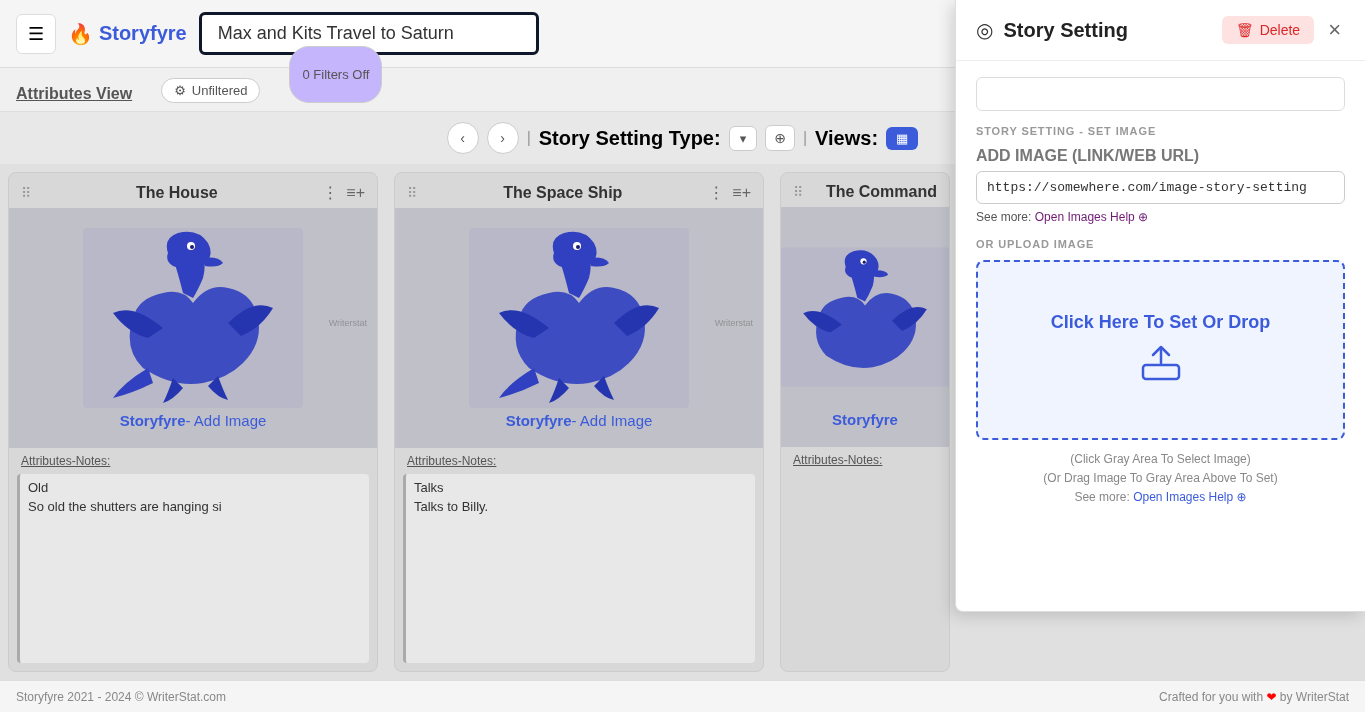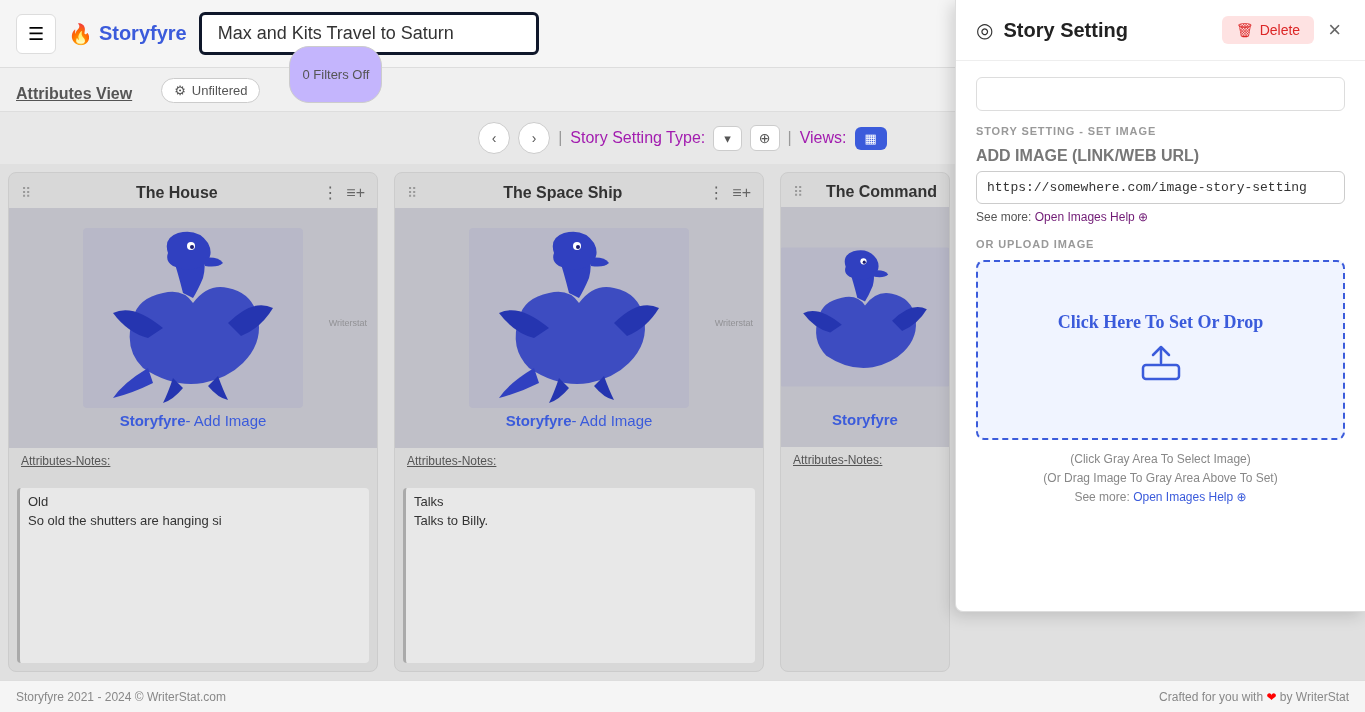--- a/index.html
+++ b/index.html
@@ -86,21 +86,21 @@
     .nav-btn {
       background: white;
       border: 1px solid #ccc;
       border-radius: 50%;
       width: 32px; height: 32px;
       display: flex; align-items: center; justify-content: center;
       cursor: pointer;
       font-size: 14px; color: #555;
     }
     .separator { color: #999; font-size: 16px; }
-    .toolbar-label { font-size: 16px; color: #a21caf; font-weight: 400; }
+    .toolbar-label { font-size: 20px; color: #000000; font-weight: 700; }
     .dropdown-btn {
       background: white;
       border: 1px solid #ccc;
       border-radius: 6px;
       padding: 4px 10px;
       display: flex; align-items: center; gap: 4px;
       cursor: pointer;
       font-size: 13px; color: #555;
     }
     .share-btn {
@@ -187,21 +187,21 @@
     }
 
     .card-notes-label {
       font-size: 12px;
       color: #555;
       padding: 6px 12px 2px;
       text-decoration: underline;
     }
     .card-notes-content {
       background: #e8e8e8;
-      margin: 18px 8px 8px;
+      margin: 4px 8px 8px;
       border-radius: 4px;
       border-left: 3px solid #aaa;
       padding: 6px 8px;
       font-size: 13px;
       color: #333;
       flex: 1;
     }
     .card-notes-content .note-line {
       margin-bottom: 4px;
     }
@@ -336,21 +336,20 @@
       cursor: pointer;
       margin-bottom: 10px;
       min-height: 180px;
     }
     .upload-text {
       color: #3b5bdb;
       font-size: 18px;
       font-weight: 600;
       text-align: center;
       margin-bottom: 12px;
-      font-family: Liberation Serif, serif;
     }
     .upload-icon {
       color: #3b5bdb;
       font-size: 28px;
     }
 
     .upload-hint {
       font-size: 12px;
       color: #888;
       text-align: center;

